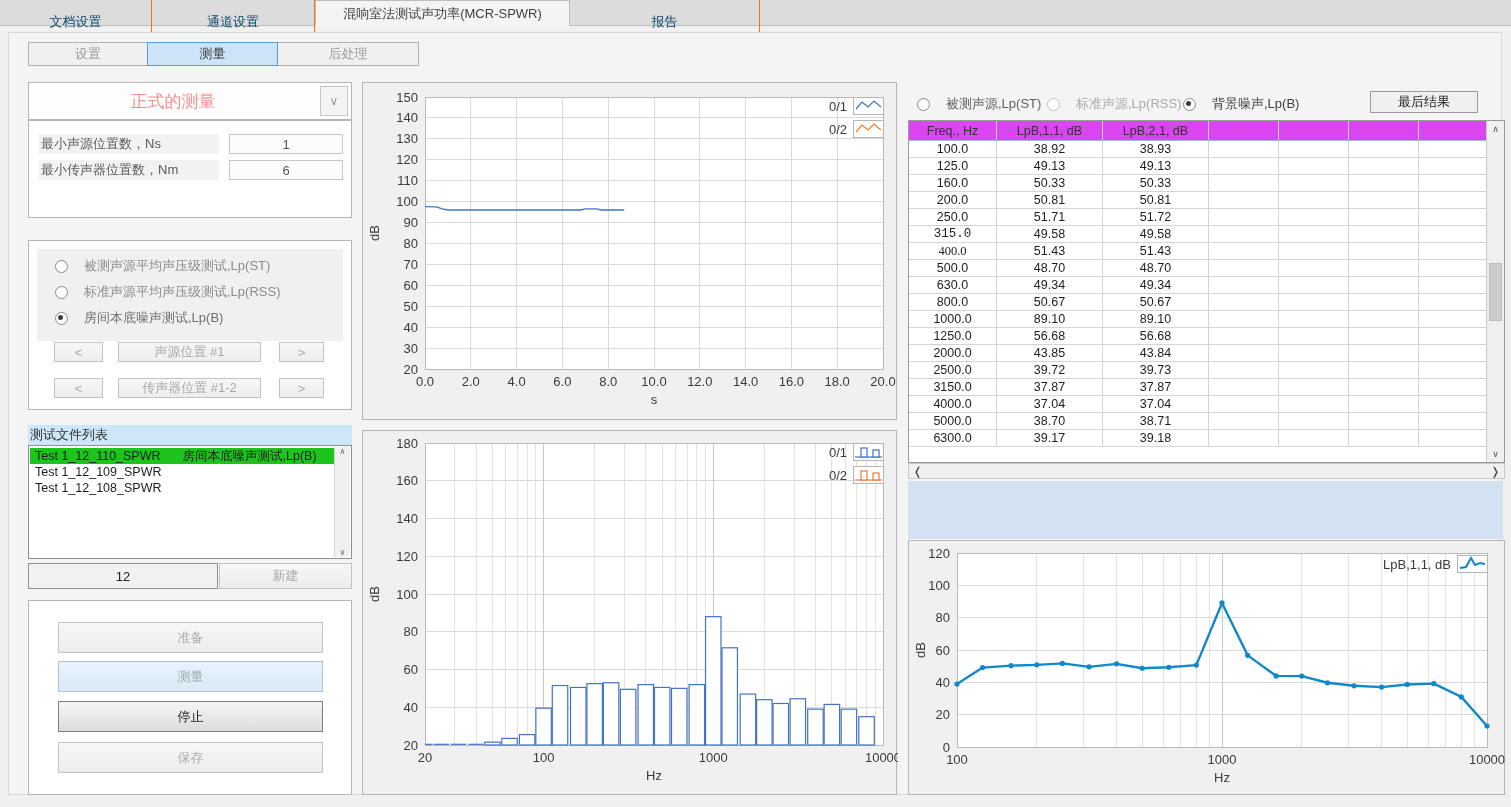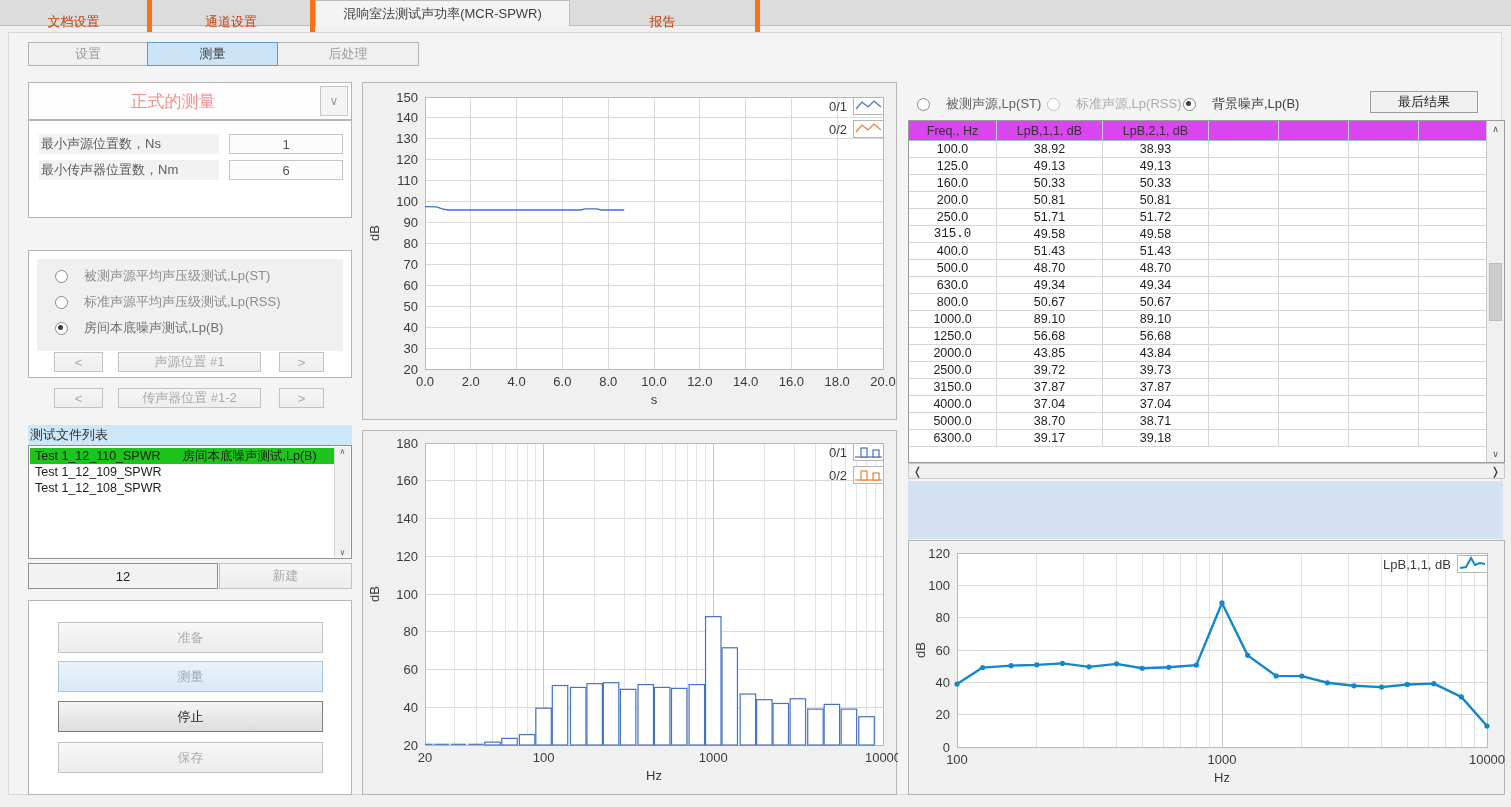--- a/index.html
+++ b/index.html
@@ -5,21 +5,21 @@
   html,body{margin:0;padding:0;}
   body{
     width:1511px;height:807px;position:relative;overflow:hidden;
     background:#f0f0f0;
     font-family:"Liberation Sans","DejaVu Sans",sans-serif;
     font-size:13px;color:#3c3c3c;
     -webkit-font-smoothing:antialiased;
   }
   
   .tabbar{position:absolute;left:0;top:0;width:1511px;height:25px;background:#dcdcdc;border-bottom:1px solid #bdbdbd;display:flex;}
-  .tab{height:43px;display:flex;align-items:center;justify-content:center;color:#c2410c;border-right:5px solid #f97316;box-sizing:border-box;cursor:default;}
+  .tab{height:43px;display:flex;align-items:center;justify-content:center;color:#0c4a6e;border-right:1px solid #f97316;box-sizing:border-box;cursor:default;}
   .tab.active{background:#f4f4f4;color:#3f3f3f;border:1px solid #bdbdbd;border-bottom:none;height:26px;}
   
   .main{position:absolute;left:8px;top:32px;width:1494px;height:763px;background:#f4f4f4;border:1px solid #d9d9d9;box-sizing:border-box;}
   
   .subtab{position:absolute;height:24px;box-sizing:border-box;border:1px solid #b3b3b3;background:#f0f0f0;color:#9a9a9a;display:flex;align-items:center;justify-content:center;}
   .subtab.active{background:#cce4f7;border:1px solid #5b9bd5;color:#404040;z-index:2;}
   
   .panel{position:absolute;box-sizing:border-box;border:1px solid #b5b5b5;background:#ffffff;}
   .chartpanel{position:absolute;box-sizing:border-box;border:1px solid #b5b5b5;background:#f0f0f0;}
   
@@ -96,21 +96,21 @@
   <div class="paramrow" style="top:13px;width:300px">
     <div class="paramlabel">最小声源位置数，Ns</div>
     <div class="parambox">1</div>
   </div>
   <div class="paramrow" style="top:39px;width:300px">
     <div class="paramlabel">最小传声器位置数，Nm</div>
     <div class="parambox">6</div>
   </div>
 </div>
 
-<div class="panel" style="left:28px;top:250px;width:324px;height:128px">
+<div class="panel" style="left:28px;top:240px;width:324px;height:170px">
   <div style="position:absolute;left:8px;top:8px;width:306px;height:92px;background:#f0f0f0"></div>
   <div class="radiorow" style="left:26px;top:16px">
     <span class="radio"></span>
     <span style="color:#8c8c8c">被测声源平均声压级测试,Lp(ST)</span>
   </div>
   <div class="radiorow" style="left:26px;top:42px">
     <span class="radio"></span>
     <span style="color:#8c8c8c">标准声源平均声压级测试,Lp(RSS)</span>
   </div>
   <div class="radiorow" style="left:26px;top:68px">
@@ -394,21 +394,21 @@
       <div class="trow">
         <div class="td" style="width: 88px; font-family: Liberation Mono, monospace;">315.0</div>
         <div class="td" style="width: 106px;">49.58</div>
         <div class="td" style="width: 106px;">49.58</div>
         <div class="td" style="width: 70px;"></div>
         <div class="td" style="width: 70px;"></div>
         <div class="td" style="width: 70px;"></div>
         <div class="td" style="width: 70px;"></div>
       </div>
       <div class="trow">
-        <div class="td" style="width: 88px;">400.0</div>
+        <div class="td" style="width: 88px; font-family: Liberation Serif, serif;">400.0</div>
         <div class="td" style="width: 106px;">51.43</div>
         <div class="td" style="width: 106px;">51.43</div>
         <div class="td" style="width: 70px;"></div>
         <div class="td" style="width: 70px;"></div>
         <div class="td" style="width: 70px;"></div>
         <div class="td" style="width: 70px;"></div>
       </div>
       <div class="trow">
         <div class="td" style="width: 88px;">500.0</div>
         <div class="td" style="width: 106px;">48.70</div>

